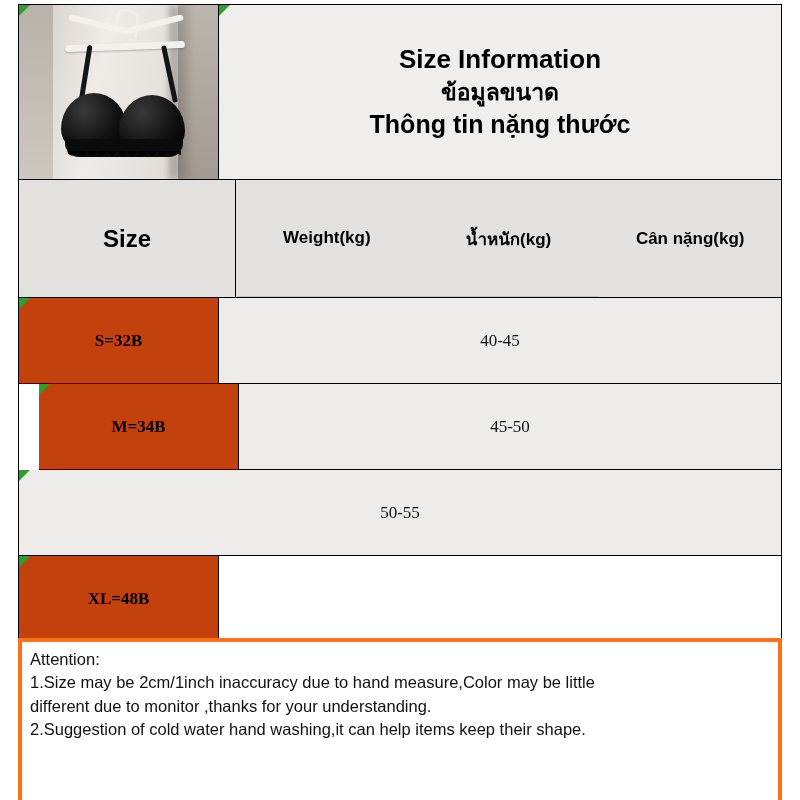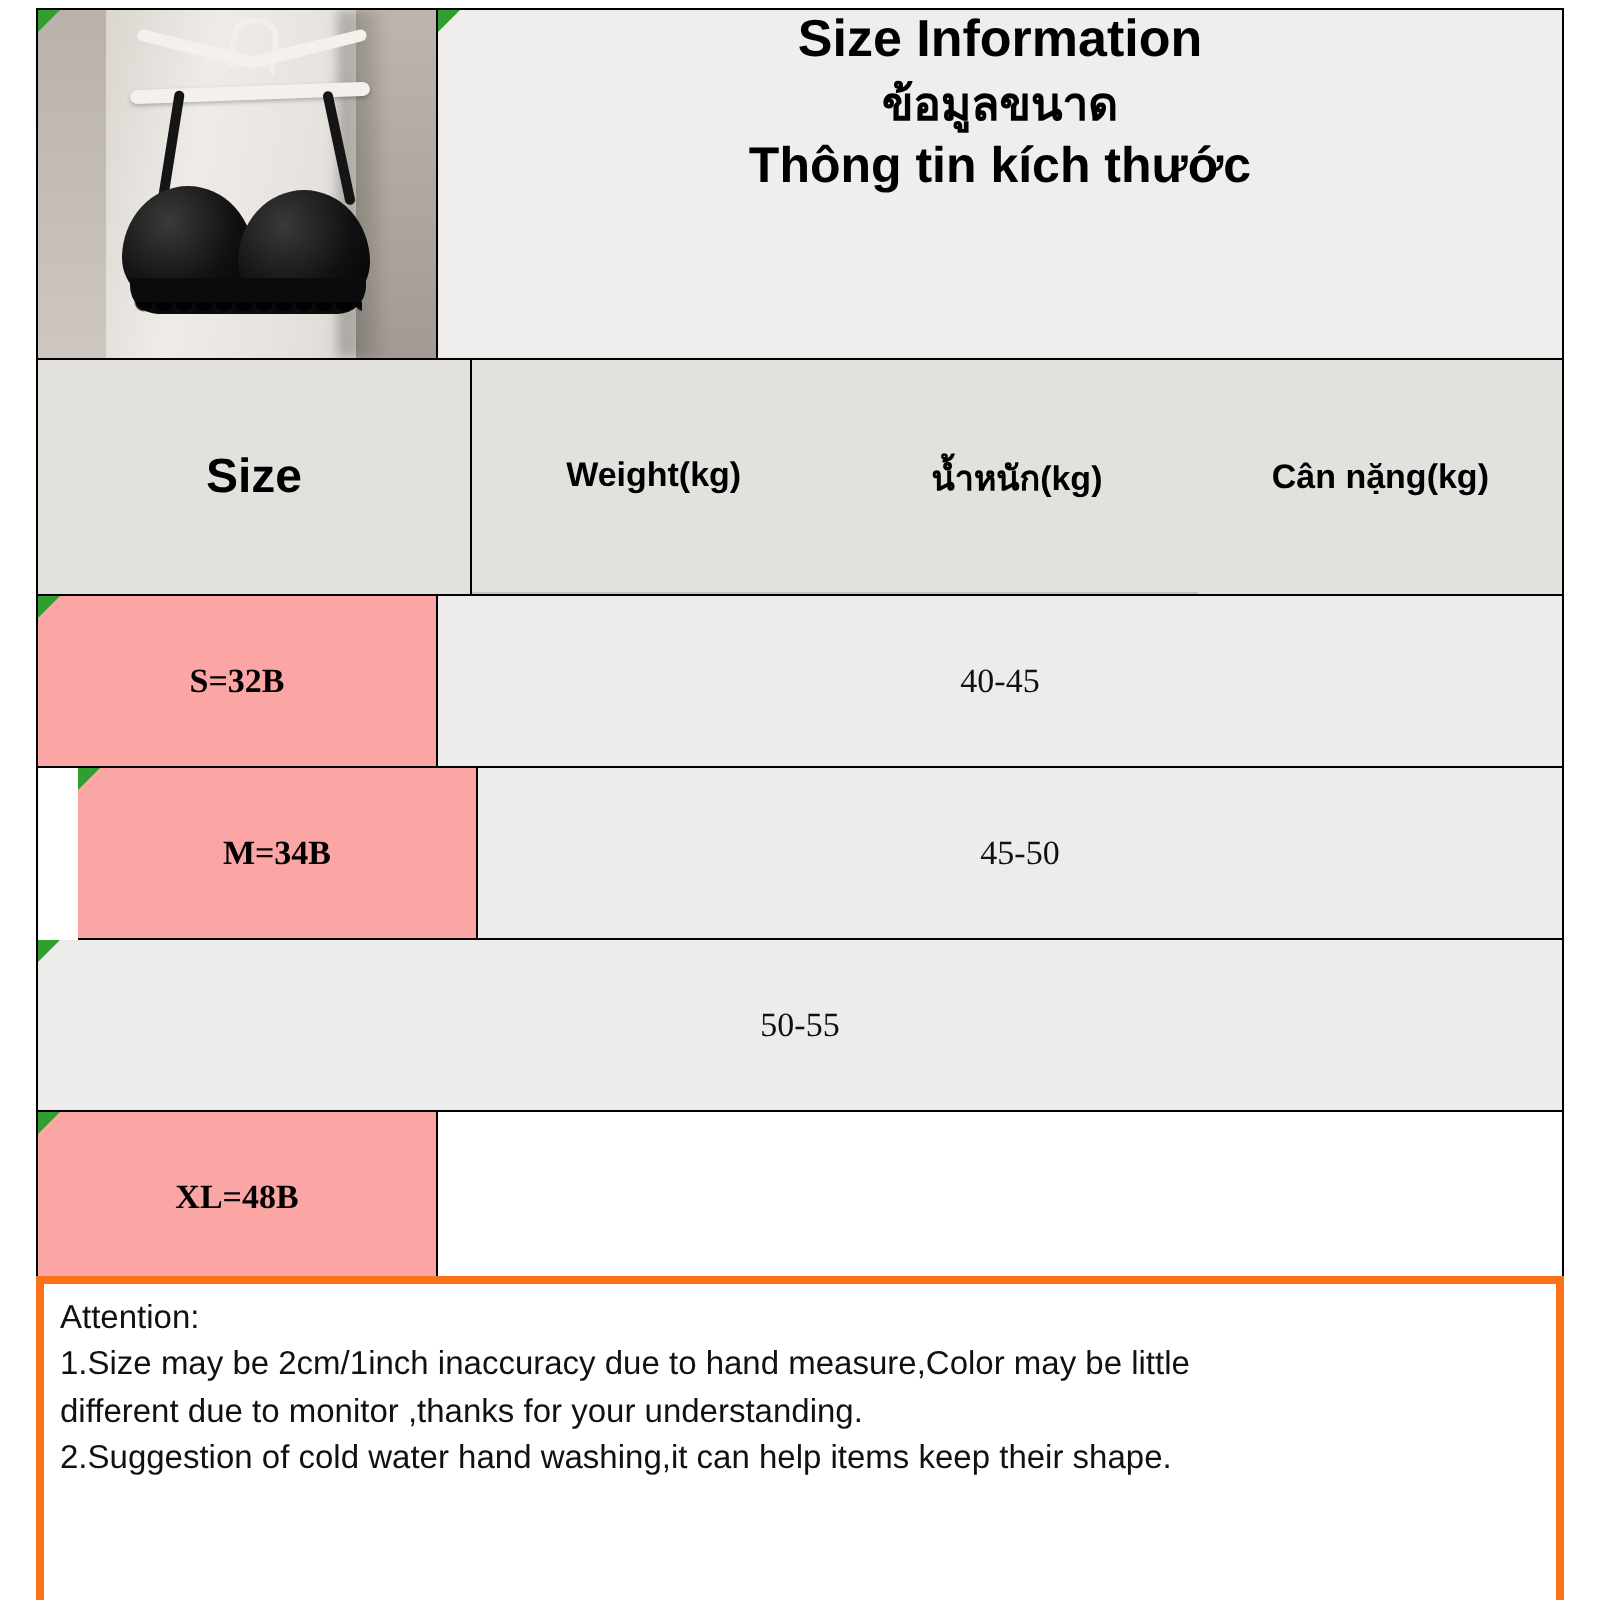--- a/index.html
+++ b/index.html
@@ -160,21 +160,21 @@
       radial-gradient(circle at 5px 0px, #000 4px, transparent 5px) repeat-x;
     background-size: 10px 8px;
     opacity: .95;
   }
 
   .title-cell {
     flex: 1;
     display: flex;
     flex-direction: column;
     align-items: center;
-    justify-content: flex-start;
+    justify-content: center;
     gap: 4px;
     background: #efeeec;
   }
   .title-line {
     font-weight: bold;
     color: #000;
     line-height: 1.15;
     text-align: center;
     white-space: nowrap;
   }
@@ -230,21 +230,21 @@
 
   .row {
     display: flex;
     height: 86px;
   }
   .cell-size {
     width: 200px;
     border-right: 1px solid #000;
     border-bottom: 1px solid #000;
     box-sizing: border-box;
-    background: #fca5a5;
+    background: #c2410c;
     display: flex;
     align-items: center;
     justify-content: center;
     font-size: 17px;
     font-weight: bold;
     font-family: "Liberation Serif", serif;
   }
   .cell-weight {
     flex: 1;
     border-bottom: 1px solid #000;
@@ -308,21 +308,21 @@
         <div class="cup cupR"></div>
         <div class="band"></div>
         <div class="lace"></div>
       </div>
       <div class="corner" style="left:0;top:0;"></div>
     </div>
 
     <div class="title-cell">
       <div class="title-line title-en">Size Information</div>
       <div class="title-line title-th">ข้อมูลขนาด</div>
-      <div class="title-line title-vi">Thông tin kích thước</div>
+      <div class="title-line title-vi">Thông tin nặng thước</div>
       <div class="corner" style="left:200px;top:0;"></div>
     </div>
   </div>
 
   <div class="table">
 
     <div class="hdr">
       <div class="hdr-size">Size</div>
       <div class="hdr-weight">
         <div class="wline">Weight(kg)</div>

